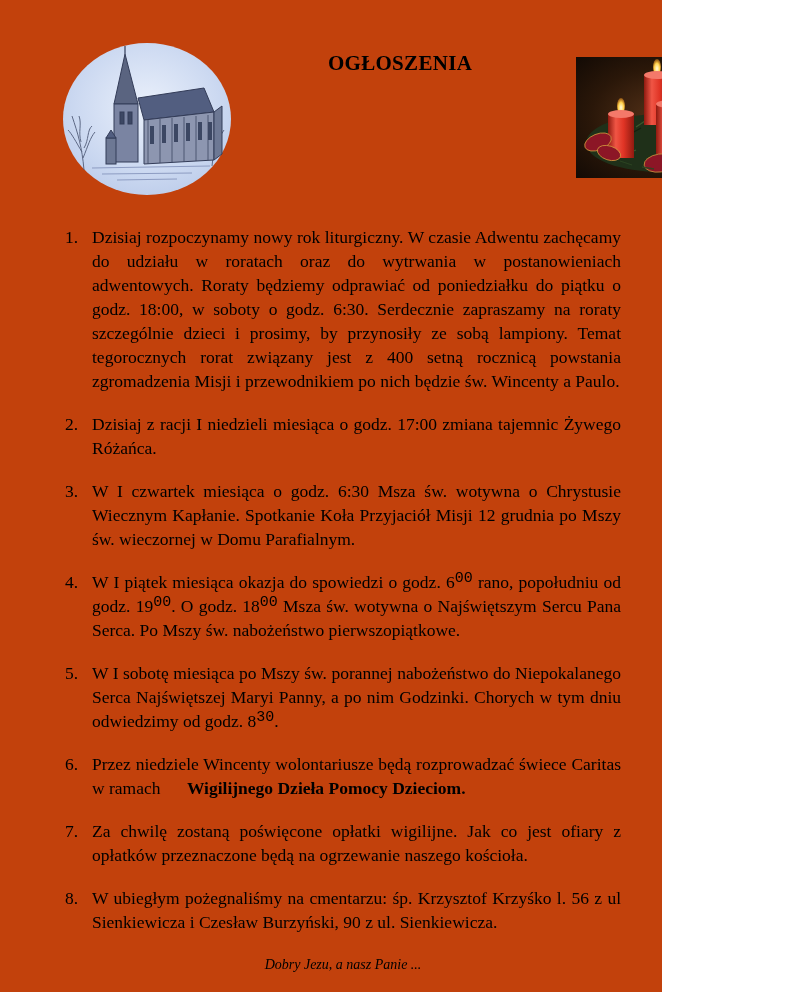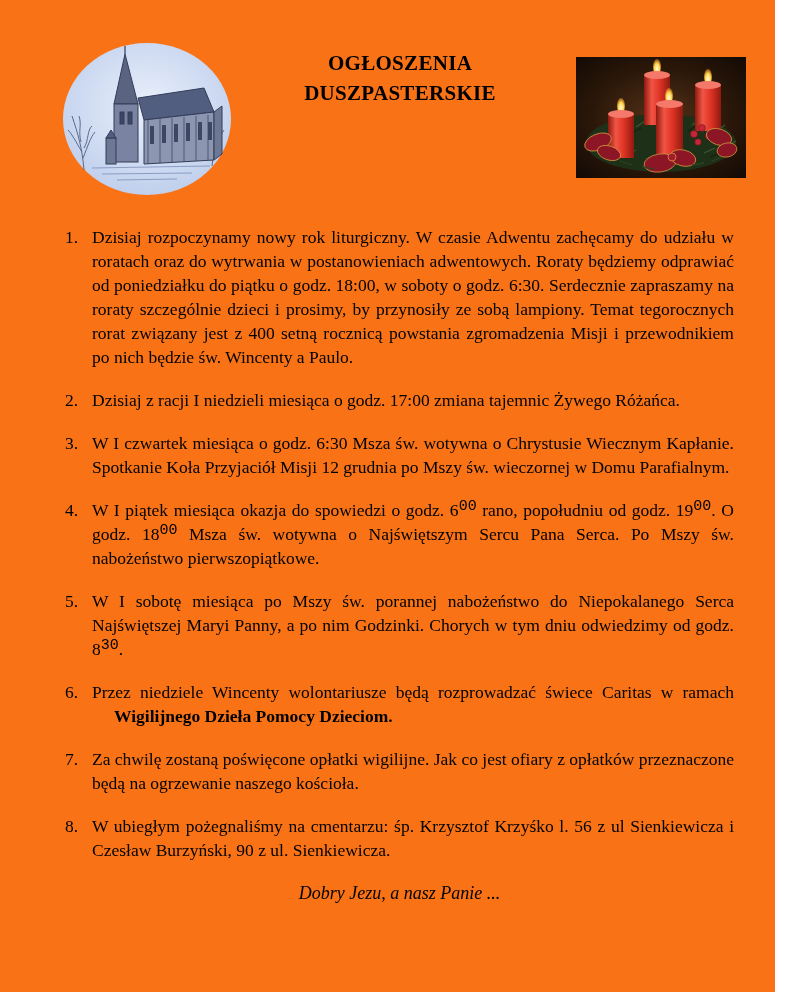--- a/index.html
+++ b/index.html
@@ -1,33 +1,33 @@
 <!DOCTYPE html>
 <html><head>
 <meta charset="utf-8">
 <style>
   html,body{margin:0;padding:0;background:#ffffff;}
-  .page{position:relative;width:775px;height:992px;background:#f97316;overflow:hidden;
+  .page{position:relative;width:662px;height:992px;background:#c2410c;overflow:hidden;
         font-family:"Liberation Serif","DejaVu Serif",serif;color:#000;}
   
   .header{position:relative;height:197px;}
   .church{position:absolute;left:62px;top:42px;width:170px;height:155px;}
   .titles{position:absolute;left:230px;top:48px;width:340px;text-align:center;
           font-weight:bold;font-size:21px;line-height:30px;letter-spacing:0.3px;}
   .wreath{position:absolute;left:576px;top:57px;width:170px;height:121px;}
   .church svg,.wreath svg{display:block;width:100%;height:100%;}
   
   .list{margin:28px 41px 0 65px;}
   .item{display:flex;text-align:justify;font-size:17.5px;line-height:24px;margin-bottom:19px;}
   .num{flex:0 0 27px;}
   .body{flex:1;}
   .body sup{font-size:15px;line-height:0;vertical-align:6px;letter-spacing:0;font-family:Liberation Mono, monospace;}
   .body b{font-weight:bold;margin-left:22px;}
   
-  .footer{margin:4px 41px 4px 65px;text-align:center;font-style:italic;font-size:18px;line-height:24px;}
+  .footer{margin:4px 41px 4px 65px;text-align:center;font-style:italic;font-size:14px;line-height:24px;}
 </style>
 </head>
 <body>
 
 <div class="page">
 
   <div class="header">
 
     <div class="church">
       <svg viewBox="0 0 170 155">
@@ -77,21 +77,20 @@
         <g stroke="#8d9cc2" stroke-width="1">
           <line x1="30" y1="126" x2="148" y2="124"></line>
             <line x1="40" y1="132" x2="130" y2="131"></line>
           <line x1="55" y1="138" x2="115" y2="137"></line>
         </g>
       </svg>
     </div>
 
     <div class="titles">
       <div>OGŁOSZENIA</div>
-      <div>DUSZPASTERSKIE</div>
     </div>
 
     <div class="wreath">
       <svg viewBox="0 0 170 121">
         <defs>
           <radialGradient id="bgGrad" cx="50%" cy="50%" r="75%">
             <stop offset="0%" stop-color="#553218"></stop>
             <stop offset="55%" stop-color="#2a1709"></stop>
             <stop offset="100%" stop-color="#0f0804"></stop>
           </radialGradient>

